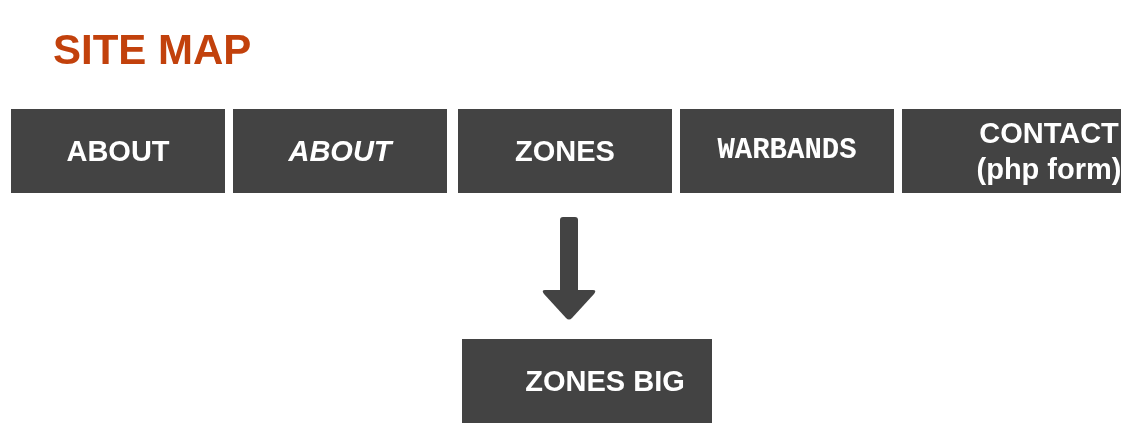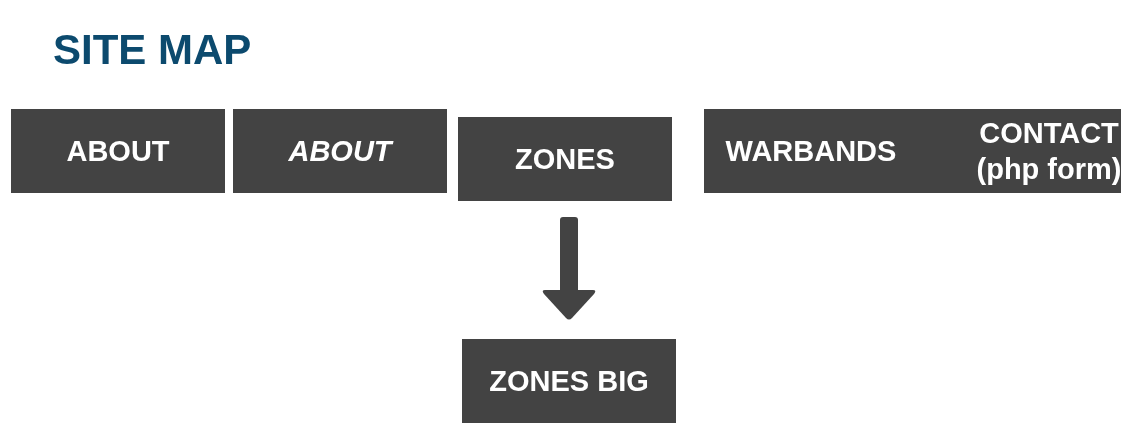--- a/index.html
+++ b/index.html
@@ -1,31 +1,31 @@
 <!DOCTYPE html>
 <html><head>
 <meta charset="utf-8">
 <style>
   html, body { margin:0; padding:0; background:#ffffff; }
   body { width:1121px; height:437px; position:relative; overflow:hidden; font-family:"Liberation Sans", sans-serif; }
-  .title { position:absolute; left:53px; top:26px; font-size:42px; font-weight:bold; color:#0c4a6e; line-height:48px; margin:0; }
+  .title { position:absolute; left:53px; top:26px; font-size:42px; font-weight:bold; color:#c2410c; line-height:48px; margin:0; }
   .box { position:absolute; background:#434343; color:#ffffff; font-weight:bold; font-size:29px; display:flex; align-items:center; justify-content:center; text-align:center; line-height:36px; }
   .nav { top:109px; width:214px; height:84px; }
   .arrow { position:absolute; left:541px; top:216px; width:56px; height:106px; }
 </style>
 </head>
 <body>
 
 <h1 class="title">SITE MAP</h1>
 
 <div class="box nav" style="left:11px;">ABOUT</div>
 <div class="box nav" style="left:233px;font-style:italic;">ABOUT</div>
-<div class="box nav" style="left:458px;margin-top:8px;">ZONES</div>
-<div class="box nav" style="left:704px;">WARBANDS</div>
+<div class="box nav" style="left:458px;">ZONES</div>
+<div class="box nav" style="left:680px;font-family:Liberation Mono, monospace;">WARBANDS</div>
 <div class="box nav" style="left:902px; white-space:pre-line;padding-left:40px;">CONTACT
 (php form)</div>
 
 <svg class="arrow" viewBox="0 0 56 106">
   <rect x="19" y="1" width="18" height="80" rx="3" fill="#434343"></rect>
   <path d="M4 74 L52 74 Q56 74 53 78 L31 102 Q28 105 25 102 L3 78 Q0 74 4 74 Z" fill="#434343"></path>
 </svg>
 
-<div class="box" style="left:462px; top:339px; width:214px; height:84px;">ZONES BIG</div>
+<div class="box" style="left:462px; top:339px; width:214px; height:84px;padding-left:36px;">ZONES BIG</div>
 
 </body></html>

